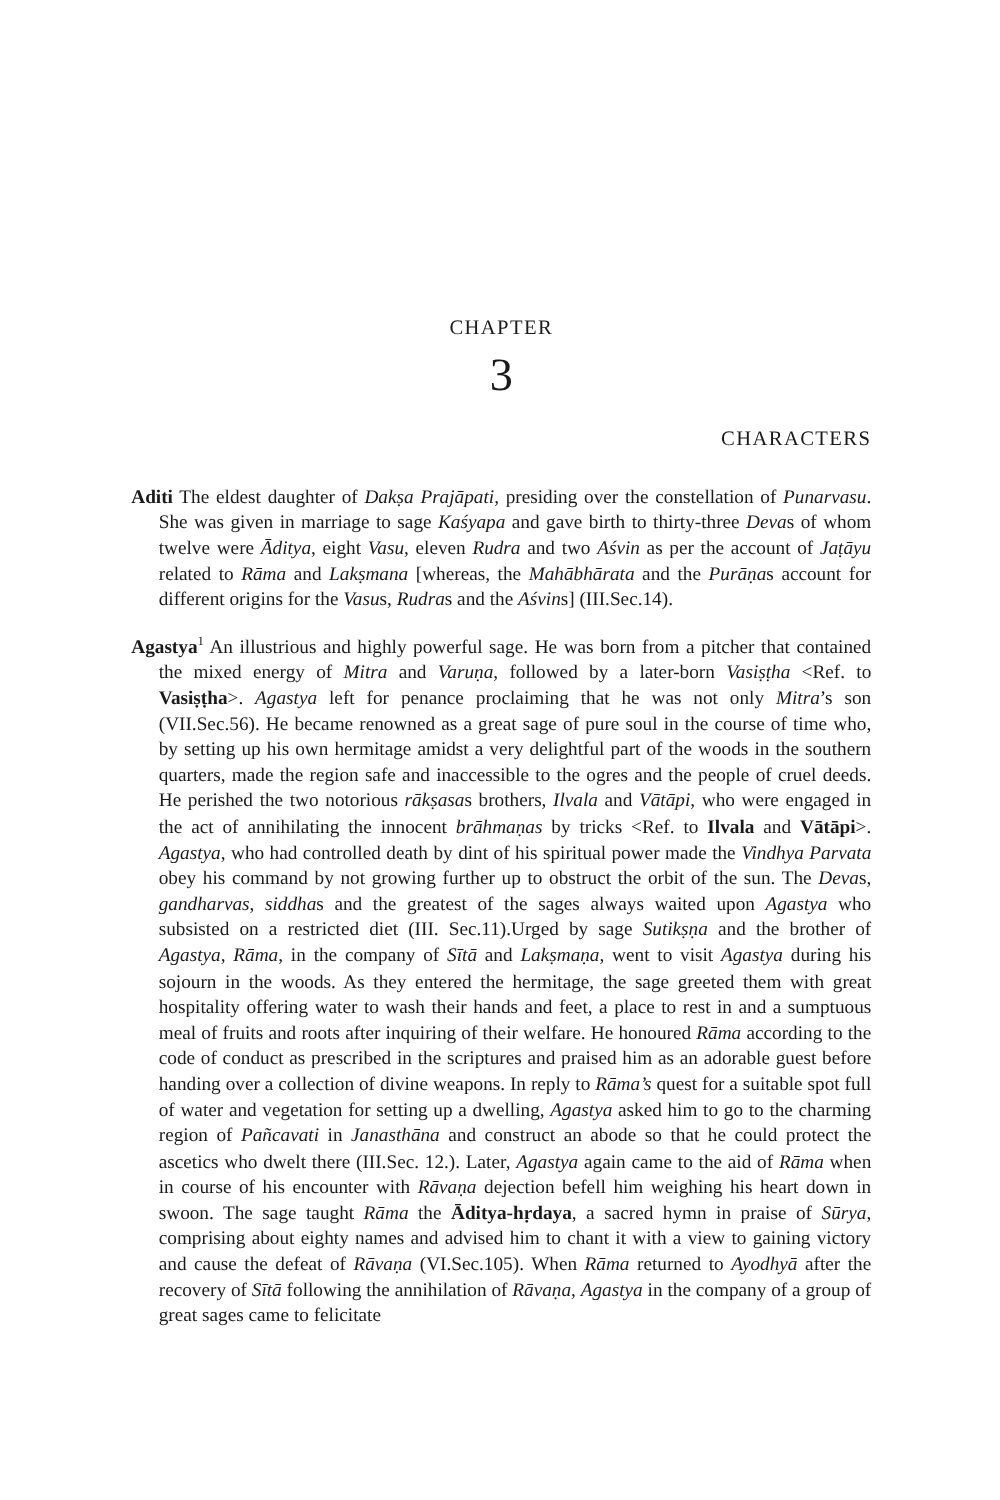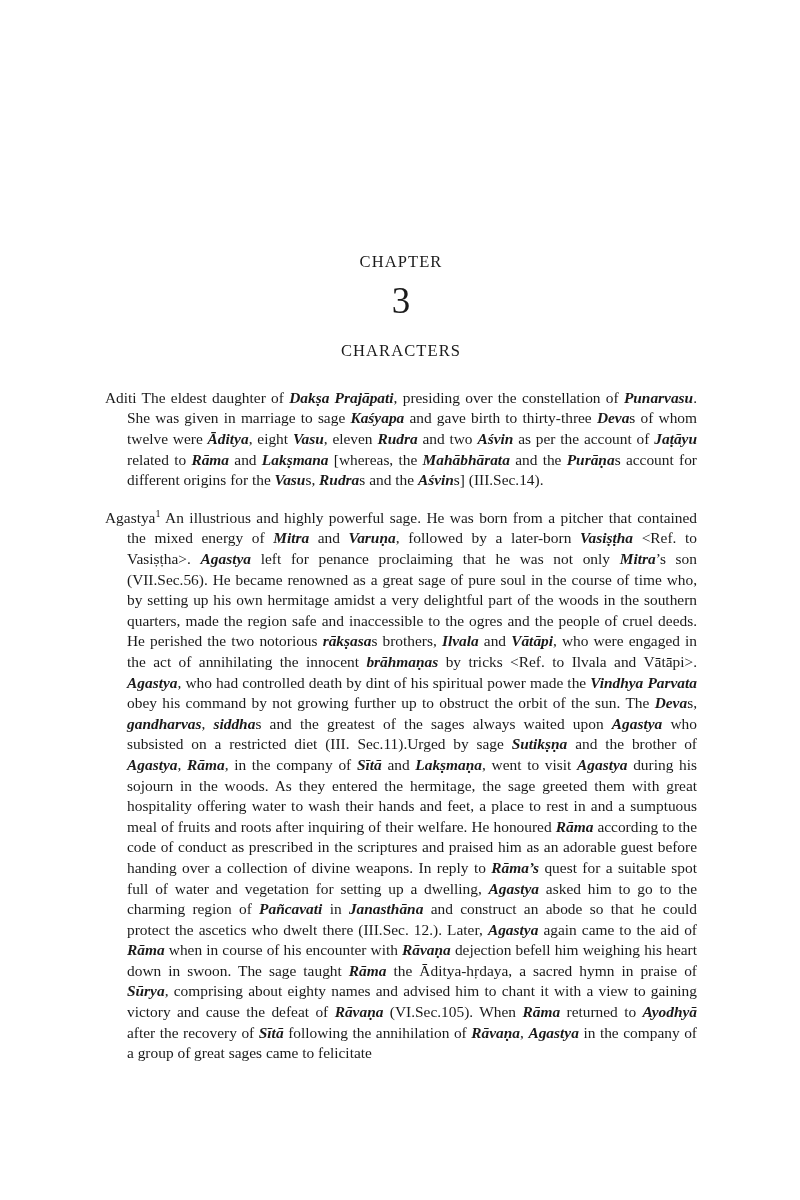--- a/index.html
+++ b/index.html
@@ -47,41 +47,42 @@
     font-size: 37px;
     line-height: 1.25;
     margin: 6px 0 0 0;
     font-weight: normal;
   }
   .chapter-title {
     font-size: 16.5px;
     letter-spacing: 1.1px;
     margin: 17px 0 0 0;
     line-height: 1.2;
+    text-align: right;
   }
 
   
   .entries {
     margin-top: 27px;
   }
   .entry {
     font-size: 15.4px;
     line-height: 20.6px;
     text-align: justify;
     text-justify: inter-word;
     margin: 0 0 0 0;
     padding-left: 22px;
     text-indent: -22px;
     hyphens: none;
   }
   .entry + .entry {
     margin-top: 17px;
   }
-  .it { font-style: italic; font-weight: bold; }
-  .bd { font-weight: normal; }
+  .it { font-style: italic; }
+  .bd { font-weight: bold; }
   sup {
     font-size: 0.66em;
     vertical-align: super;
     line-height: 0;
   }
 </style>
 </head>
 <body>
 
 <div class="page">

